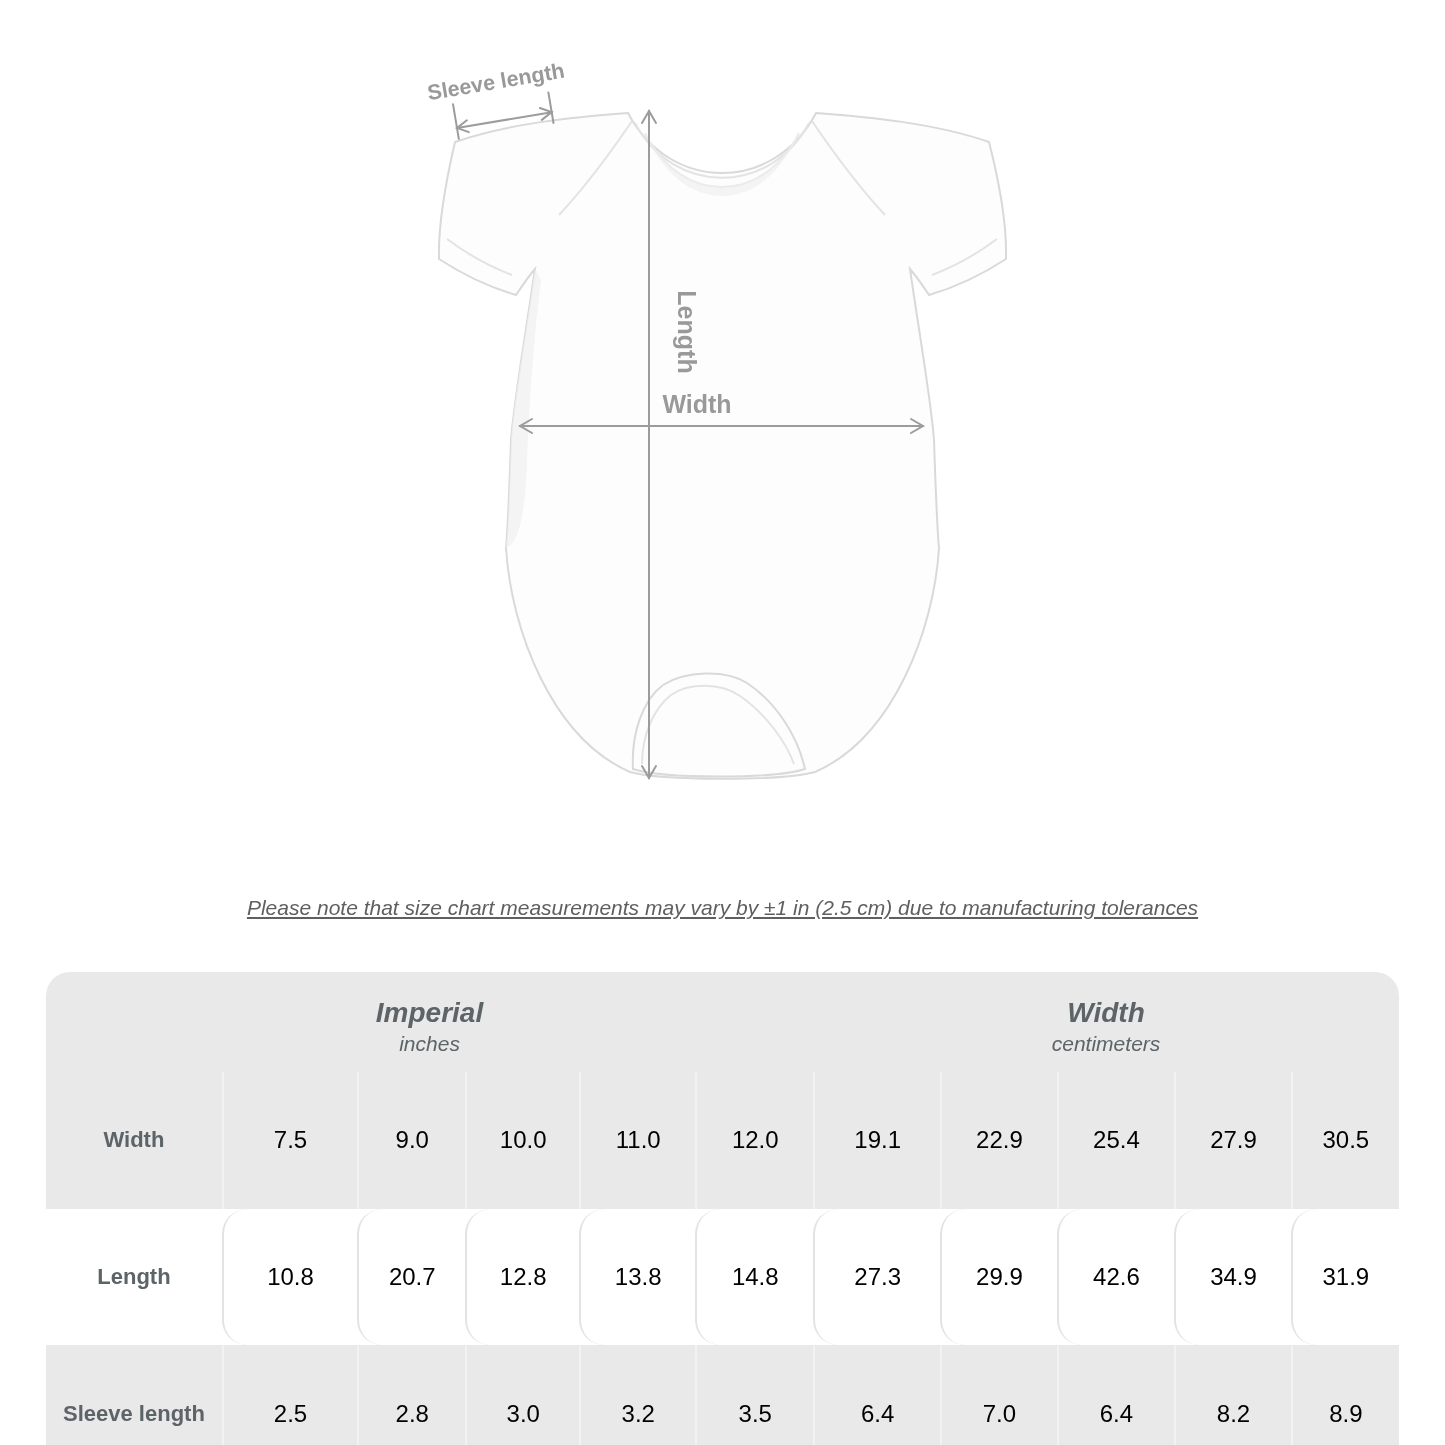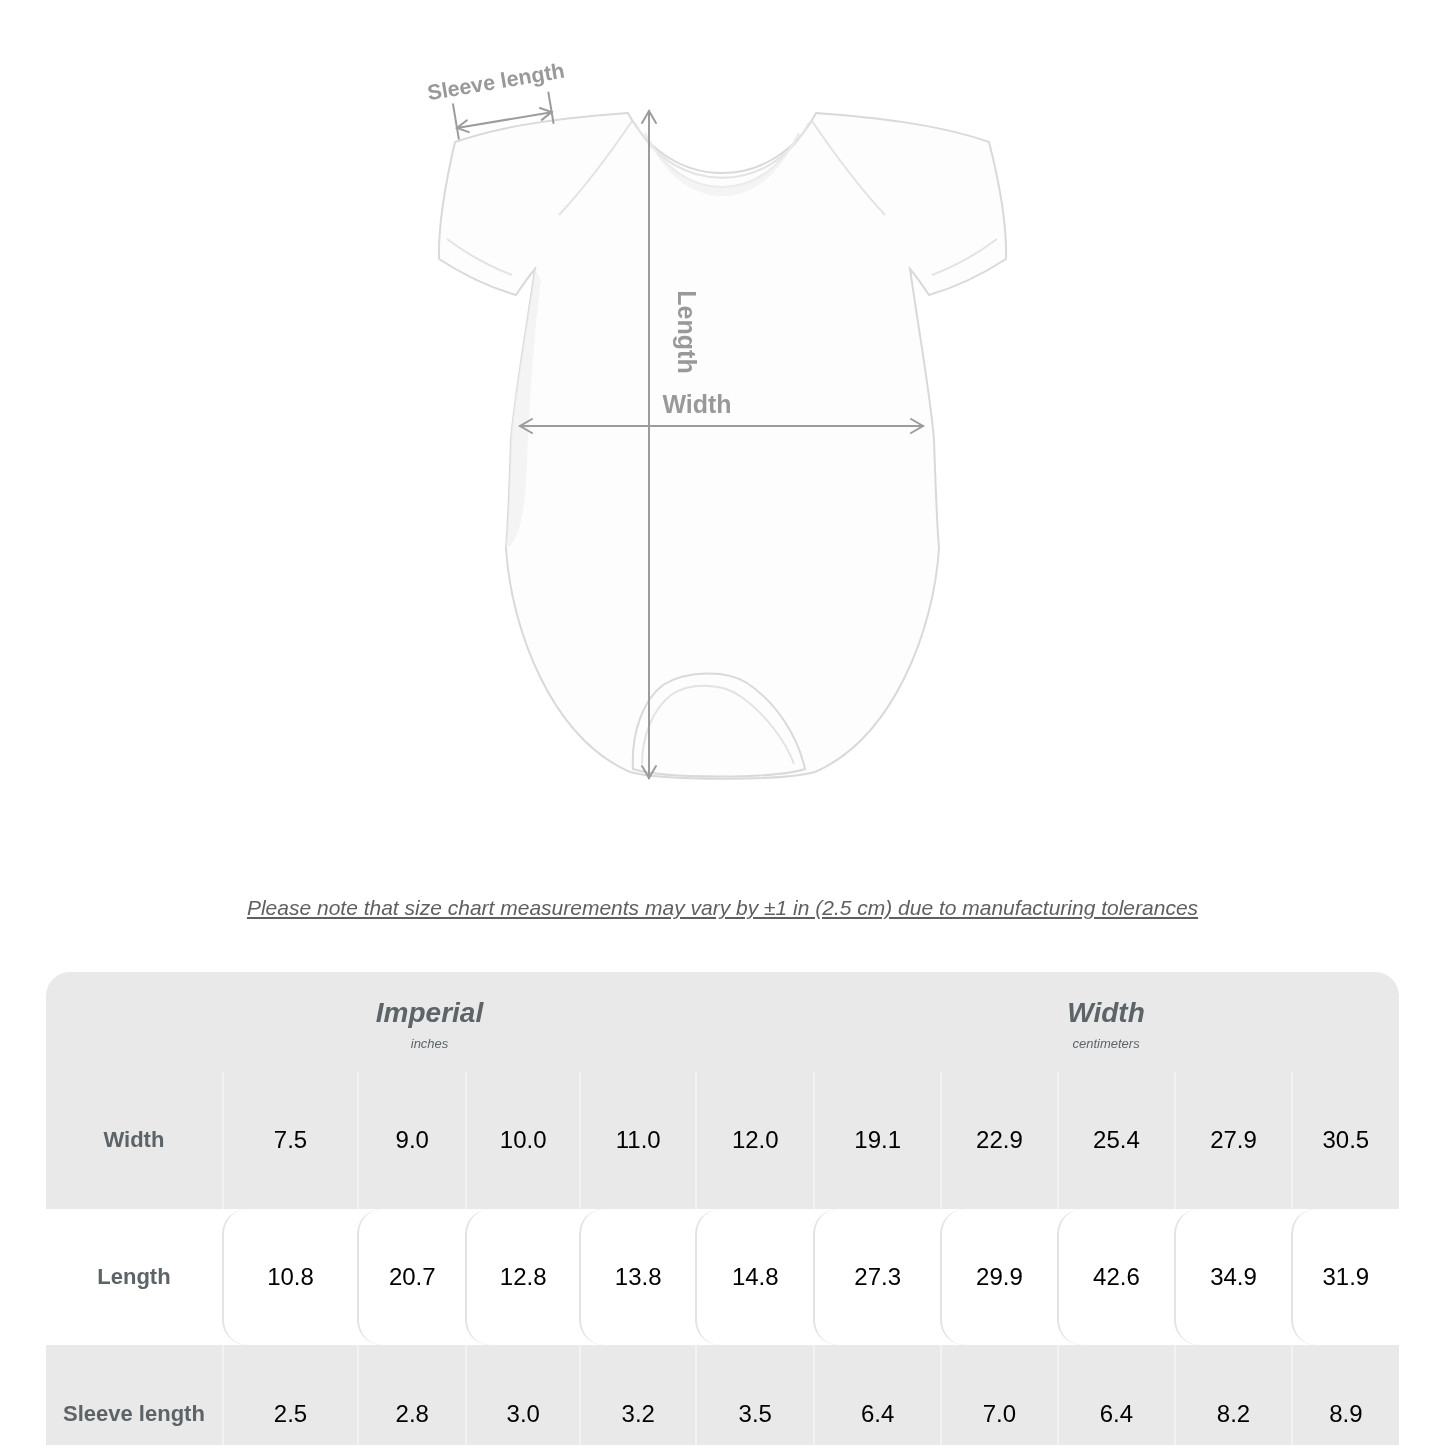--- a/index.html
+++ b/index.html
@@ -32,21 +32,21 @@
   .size-table-wrap {
     position:absolute; left:46px; top:972px; width:1353px; height:510px;
     border-radius:24px; overflow:hidden;
   }
   table.size-table {
     width:100%; height:100%; border-collapse:separate; border-spacing:0;
     table-layout:fixed; text-align:center;
   }
   .group-row th { background:#e9e9e9; height:92px; vertical-align:middle; padding:8px 0 0 0; }
   .group-label { font-size:28px; font-weight:bold; font-style:italic; color:#5d6468; line-height:36px; }
-  .group-unit  { font-size:13px; font-style:italic; color:#5d6468; line-height:26px; font-weight:normal; }
+  .group-unit  { font-size:21px; font-style:italic; color:#5d6468; line-height:26px; font-weight:normal; }
   .size-row th {
     background:#ffffff; height:82px; vertical-align:middle;
     font-size:22px; font-weight:bold; color:#5d6468;
     white-space:pre-line; line-height:27px; padding:0 4px;
   }
   .size-row th + th { border-left:2px solid #e3e3e3; }
   tbody tr { height:84px; }
   tbody th {
     font-size:22px; font-weight:bold; color:#5d6468; vertical-align:middle; padding:0 4px;
   }

